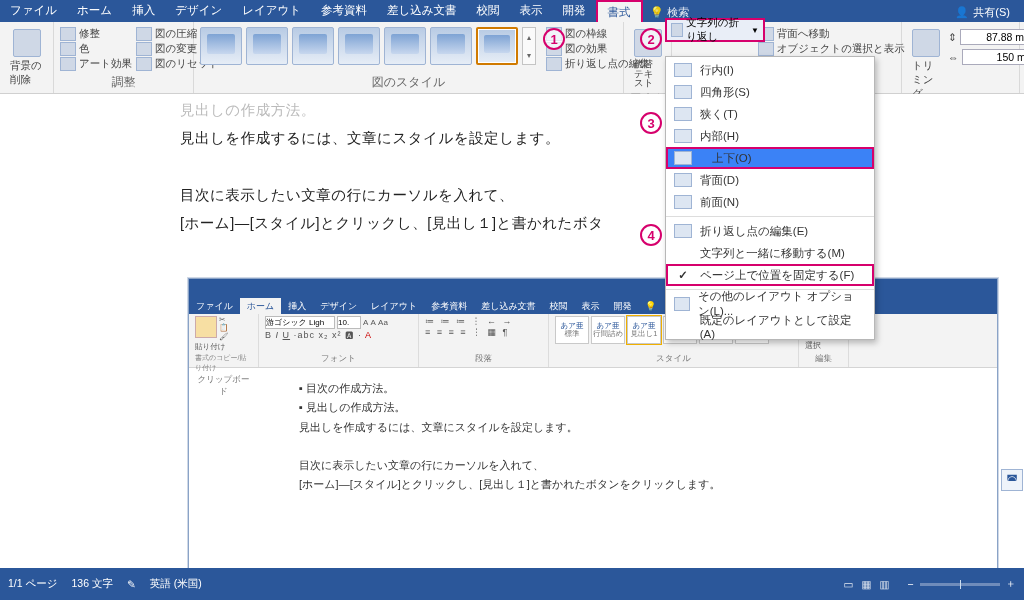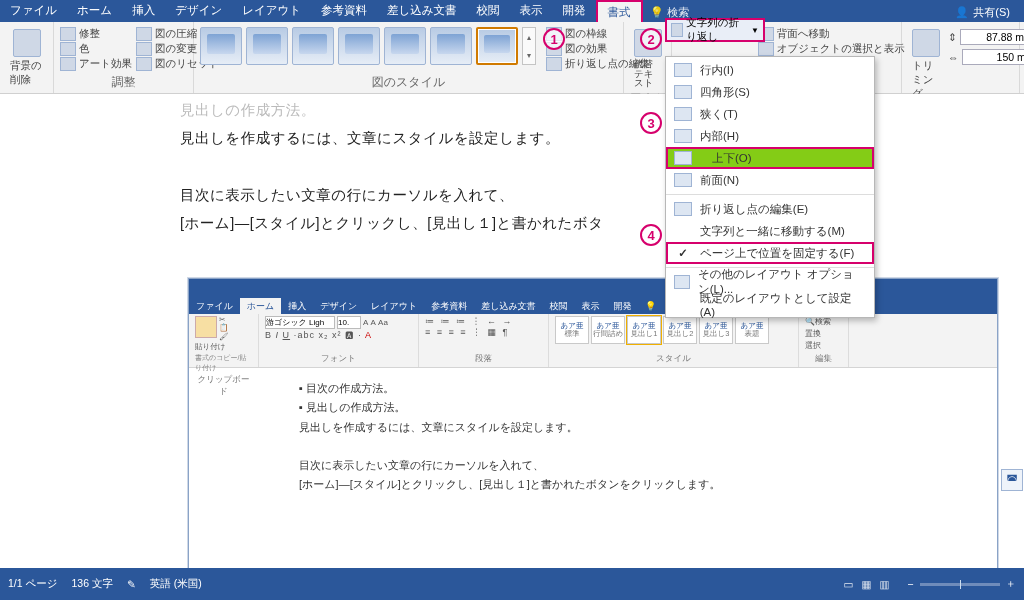--- a/index.html
+++ b/index.html
@@ -37,21 +37,21 @@
 .sizectl input { width:76px; height:16px; font-size:10.5px; border:1px solid #aab; padding:0 2px; text-align:right;}
 .sizectl .spin{ width:12px; height:16px; border:1px solid #aab; background:#eef; font-size:7px; display:flex; flex-direction:column;}
 .sizectl .spin span{flex:1; text-align:center; line-height:7px;}
 
 
 #wrap-btn { position:absolute; left:665px; top:18px; width:100px; height:24px; border:2px solid #d6006c; background:#e9eef7; display:flex; align-items:center; padding:0 4px; font-size:10.5px; gap:3px;}
 #wrap-btn::before{content:""; width:14px; height:12px; background:#cfd8e6; border:1px solid #9fb4d4;}
 #wrap-menu { position:absolute; left:665px; top:56px; width:210px; background:#fff; border:1px solid #b7b7b7; box-shadow:2px 3px 6px rgba(0,0,0,.25); z-index:40; padding:2px 0;}
 #wrap-menu .mi { height:22px; display:flex; align-items:center; gap:8px; padding:0 10px 0 8px; font-size:11.5px; color:#333;}
 #wrap-menu .mi .ic{ width:18px; height:14px; background:#dde6f2; border:1px solid #9fb4d4;}
-#wrap-menu .mi.hover{ background:#84cc16;gap:20px;}
+#wrap-menu .mi.hover{ background:#3b82f6;gap:20px;}
 #wrap-menu .mi.boxed{ outline:2px solid #d6006c; outline-offset:-2px;}
 #wrap-menu .mi .chk{ width:18px; text-align:center; color:#333; font-weight:bold;}
 #wrap-menu hr { border:none; border-top:1px solid #ddd; margin:3px 0;}
 
 .ribtxt { font-size:10.5px; color:#444; white-space:nowrap; display:flex; align-items:center; gap:3px;}
 .ribtxt::before{content:""; width:14px; height:12px; background:#cfd8e6; border:1px solid #9fb4d4;}
 
 
 #docwrap { position:absolute; left:0; top:94px; right:0; bottom:16px; background:#fff; overflow:hidden;}
 #doc { position:absolute; left:180px; top:2px; width:700px; font-family:"Yu Mincho","MS Mincho",serif; color:#222; }
@@ -232,20 +232,24 @@
   <div class="mi">
       <span class="ic"></span>
       <span>内部(H)</span>
     </div>
   <div class="mi hover boxed">
       <span class="ic"></span>
       <span>上下(O)</span>
     </div>
   <div class="mi">
       <span class="ic"></span>
+      <span>背面(D)</span>
+    </div>
+  <div class="mi">
+      <span class="ic"></span>
       <span>前面(N)</span>
     </div>
   <hr>
   <div class="mi">
       <span class="ic"></span>
       <span>折り返し点の編集(E)</span>
     </div>
   <div class="mi">
       <span class="chk"></span>
       <span>文字列と一緒に移動する(M)</span>

